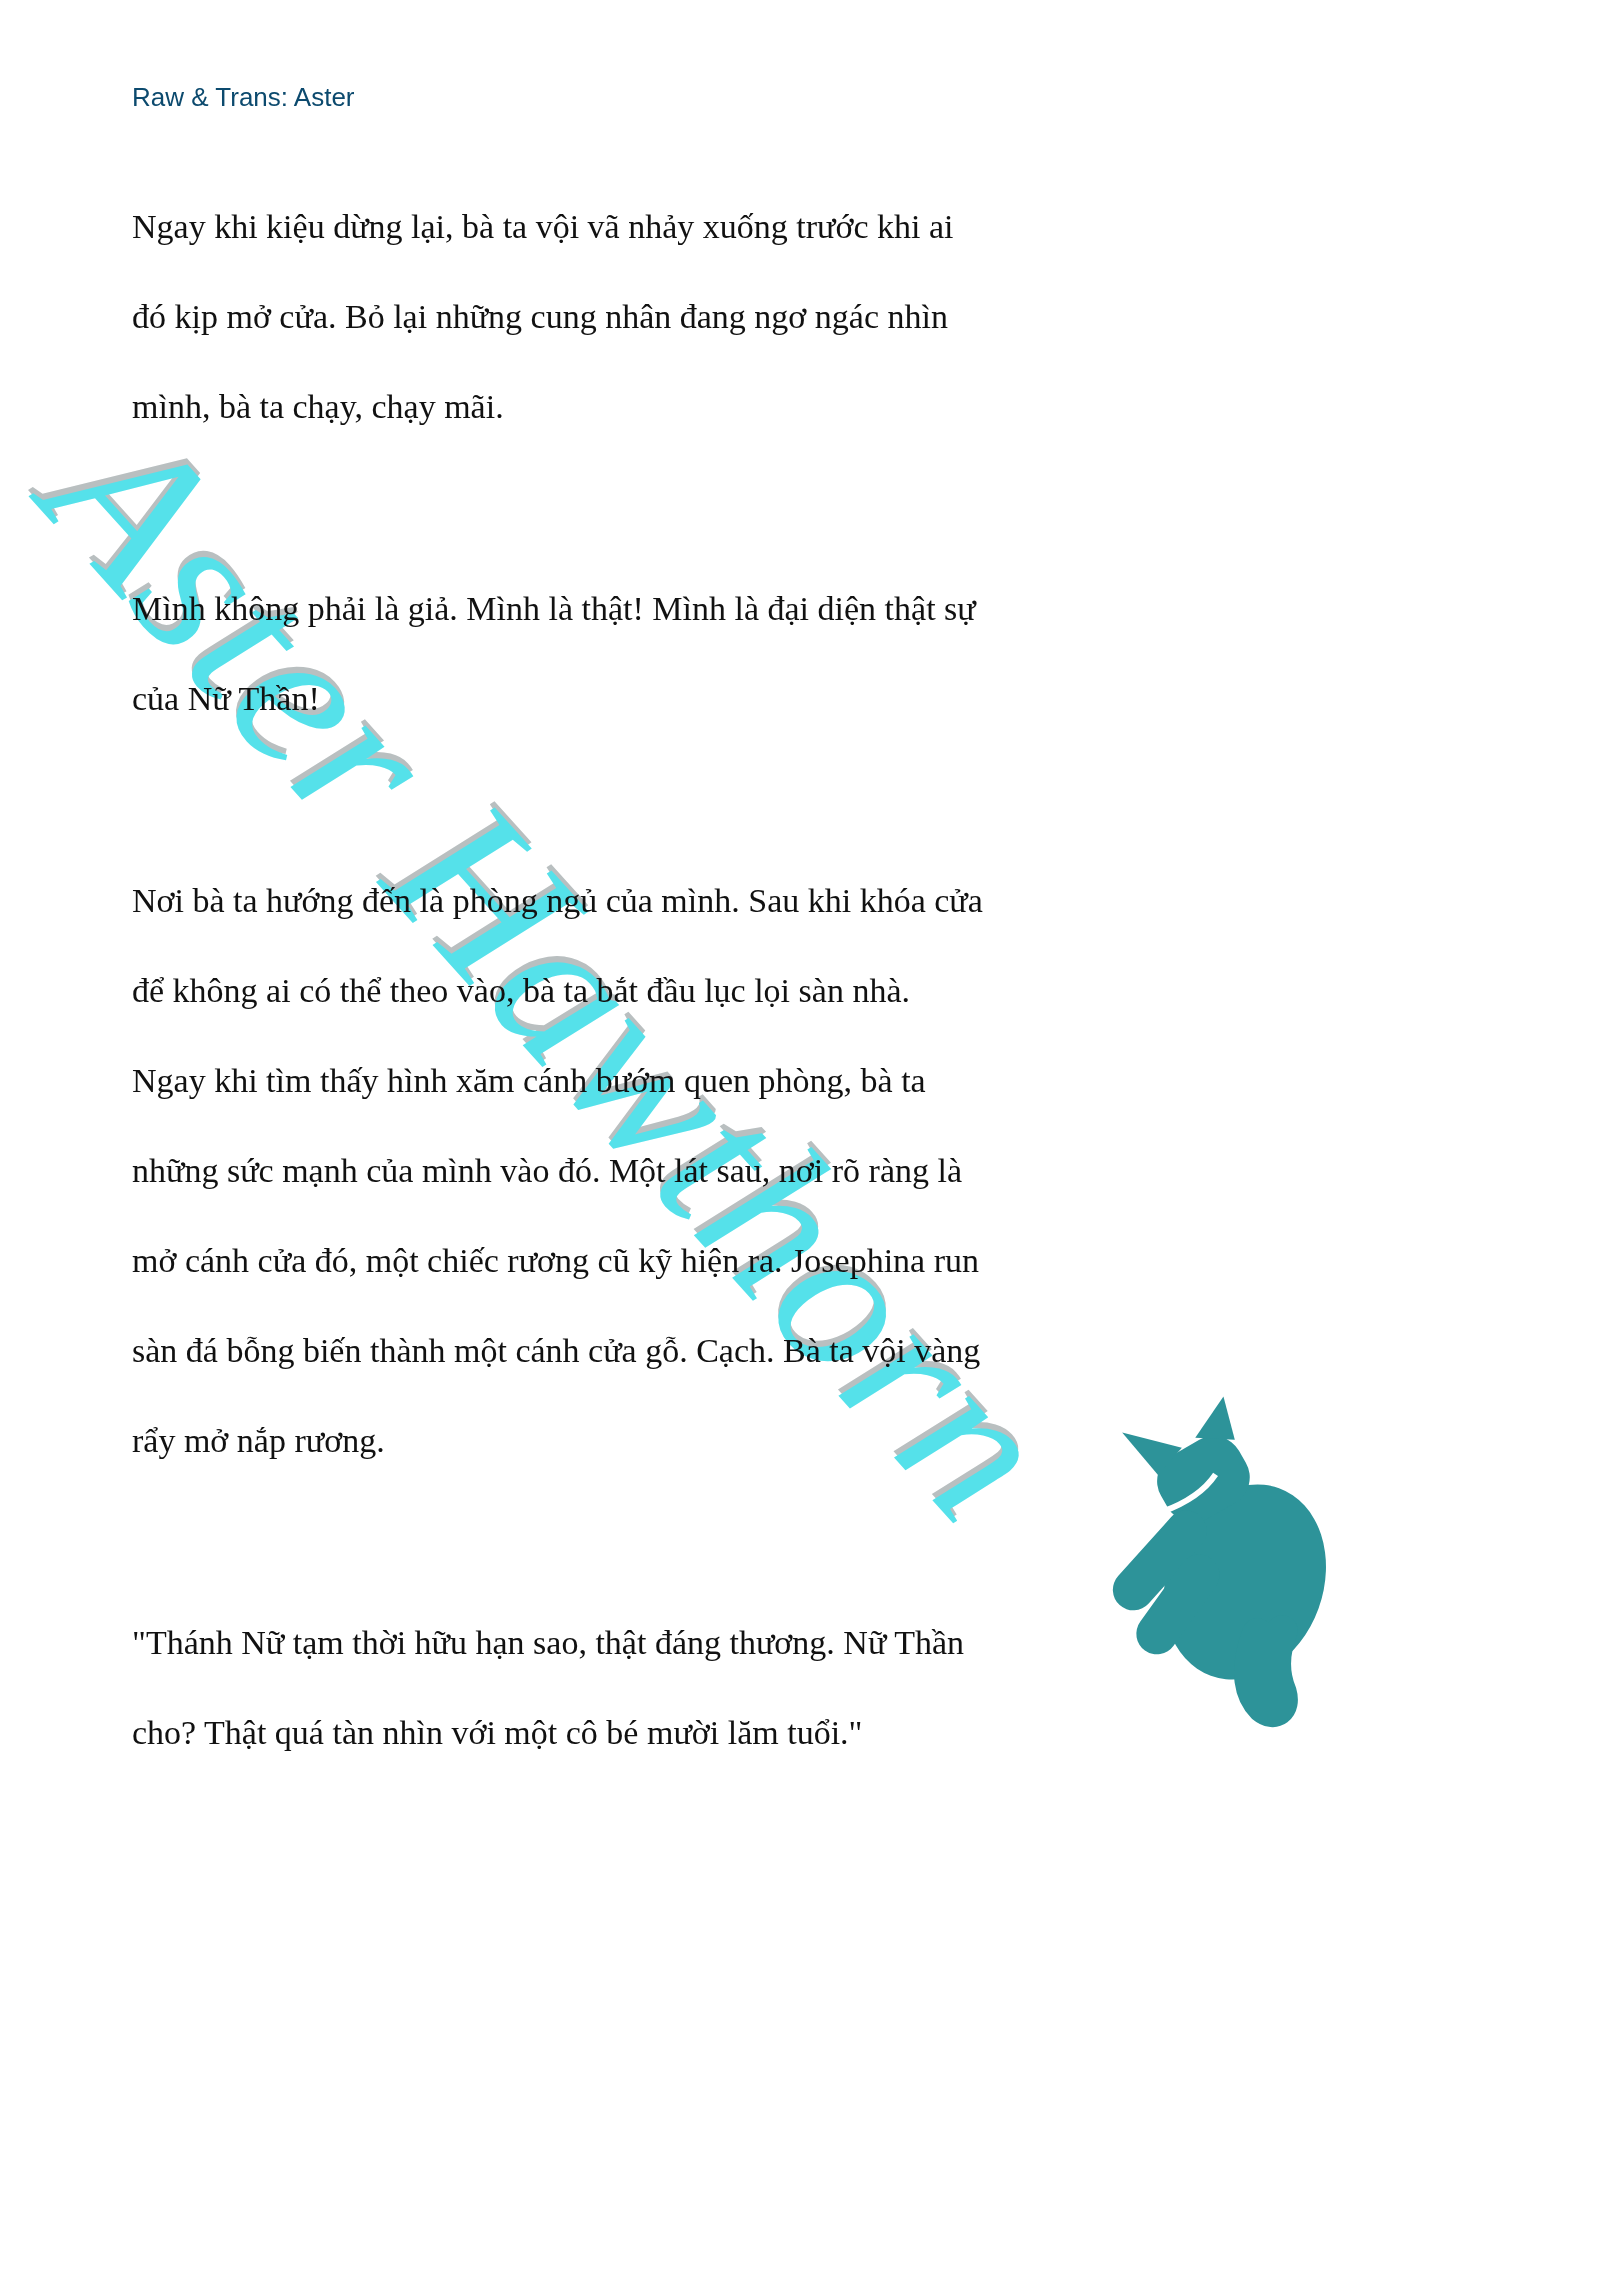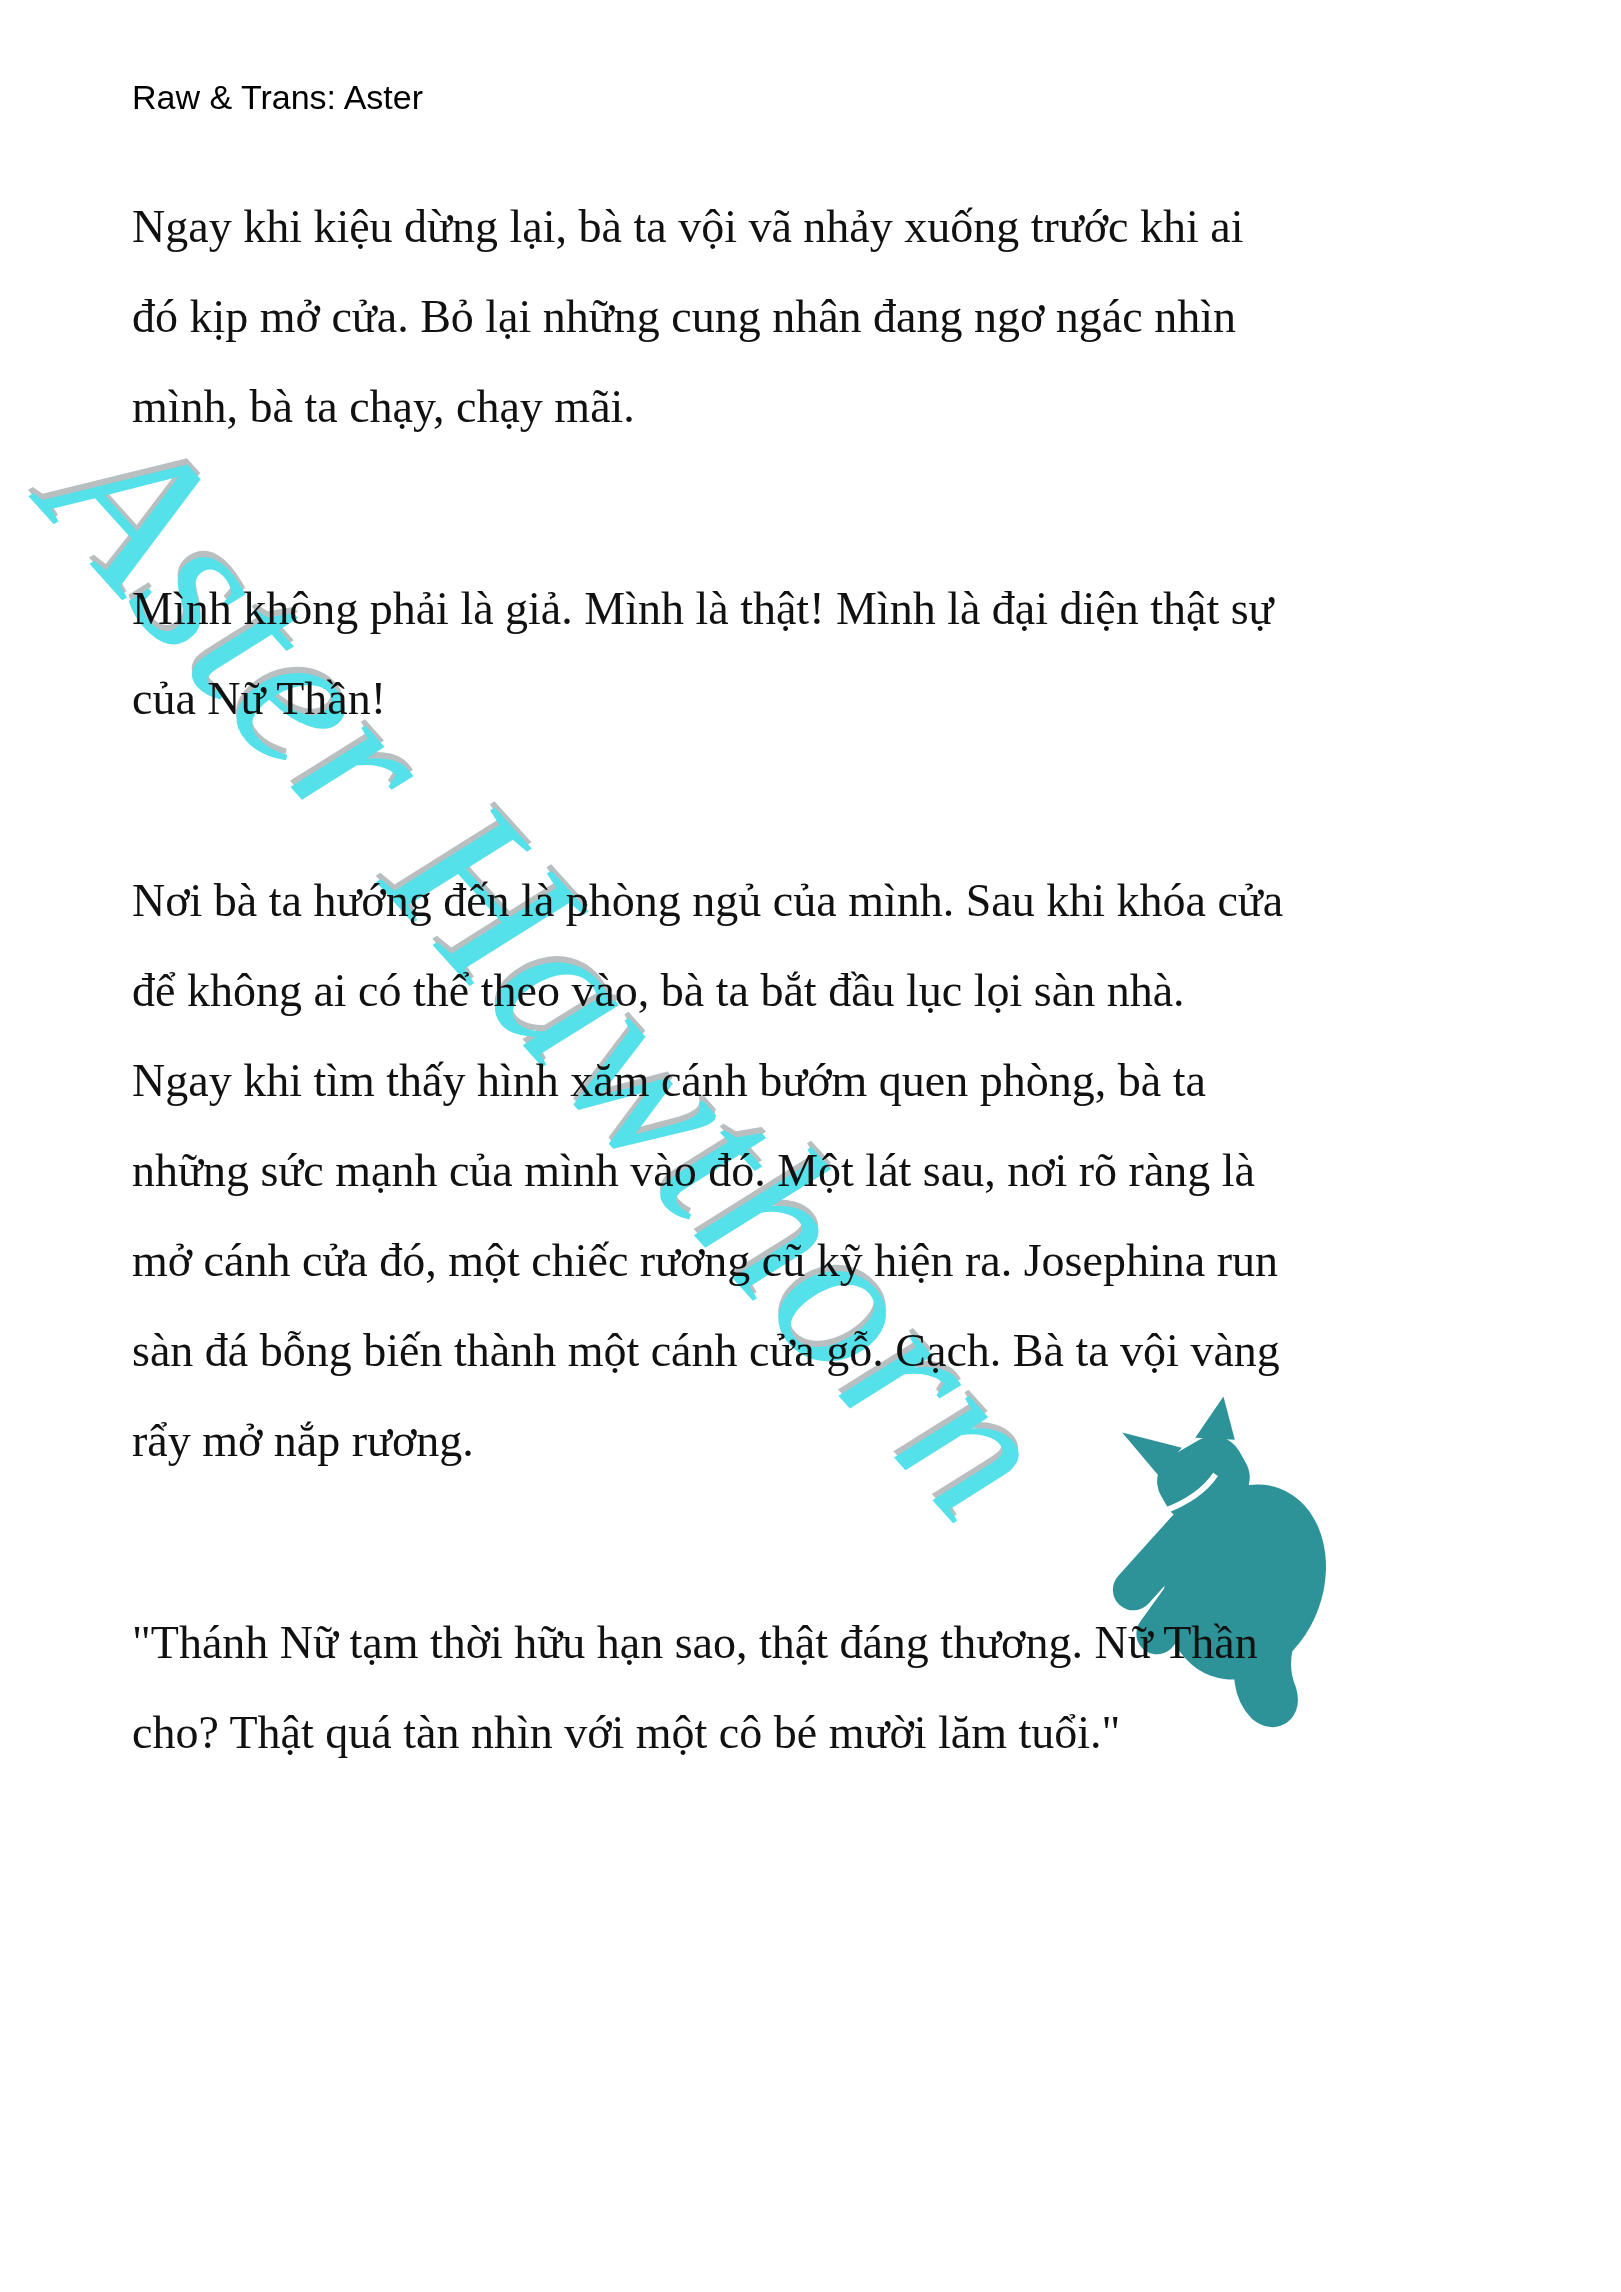--- a/index.html
+++ b/index.html
@@ -44,29 +44,29 @@
 
   
   .content {
     position: absolute; inset: 0;
     z-index: 3;
     padding: 82px 118px 0 132px;
     box-sizing: border-box;
   }
   .credit {
     font-family: "Liberation Sans", "DejaVu Sans", sans-serif;
-    font-size: 34px;
+    font-size: 26px;
     line-height: 31px;
-    color: #000000;
+    color: #0c4a6e;
   }
   .para { margin: 0 0 0 0; }
   .para + .para { margin-top: 112px; }
   #paragraphs { margin-top: 69px; }
   .line {
-    font-size: 46px;
+    font-size: 34px;
     line-height: 90px;
     white-space: nowrap;
   }
   .para.italic .line { }
 </style>
 </head>
 <body style="--wm: #55e1ea; --wm-shadow: #b9bfc0; --cat: #2d9399; color: rgb(17, 17, 17);">
 
 <div class="page">
 

